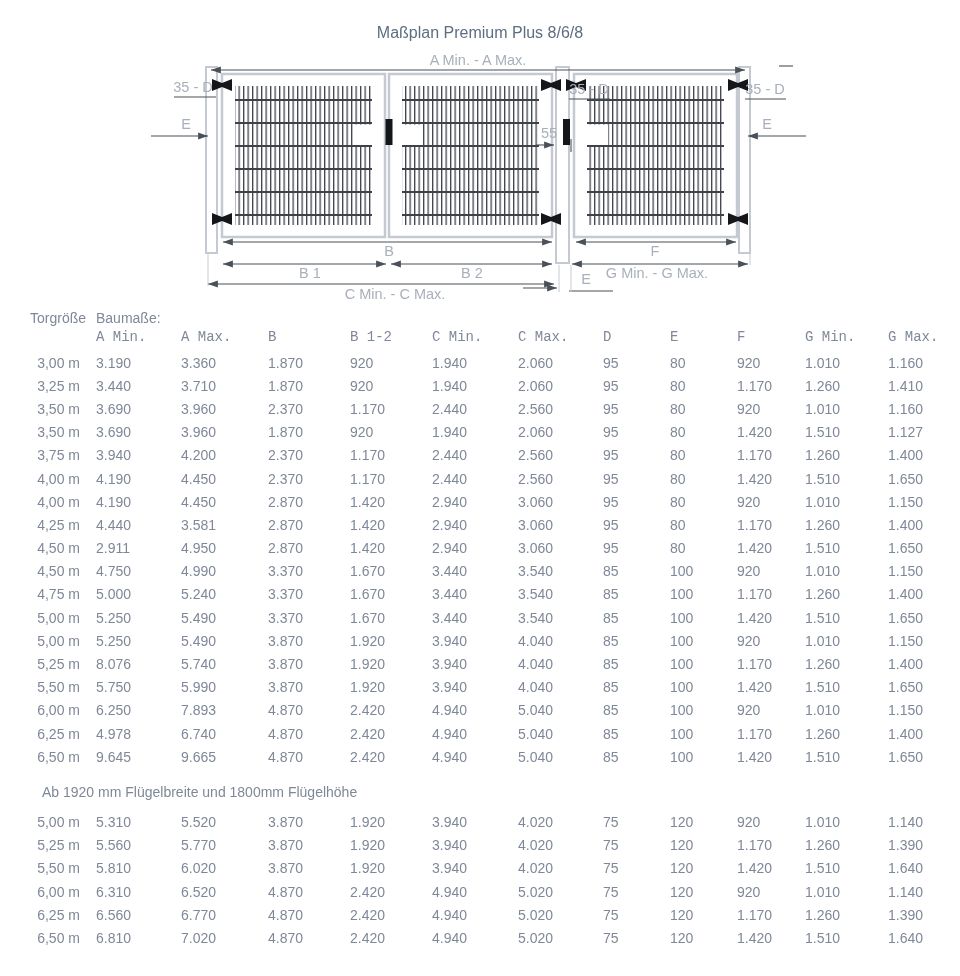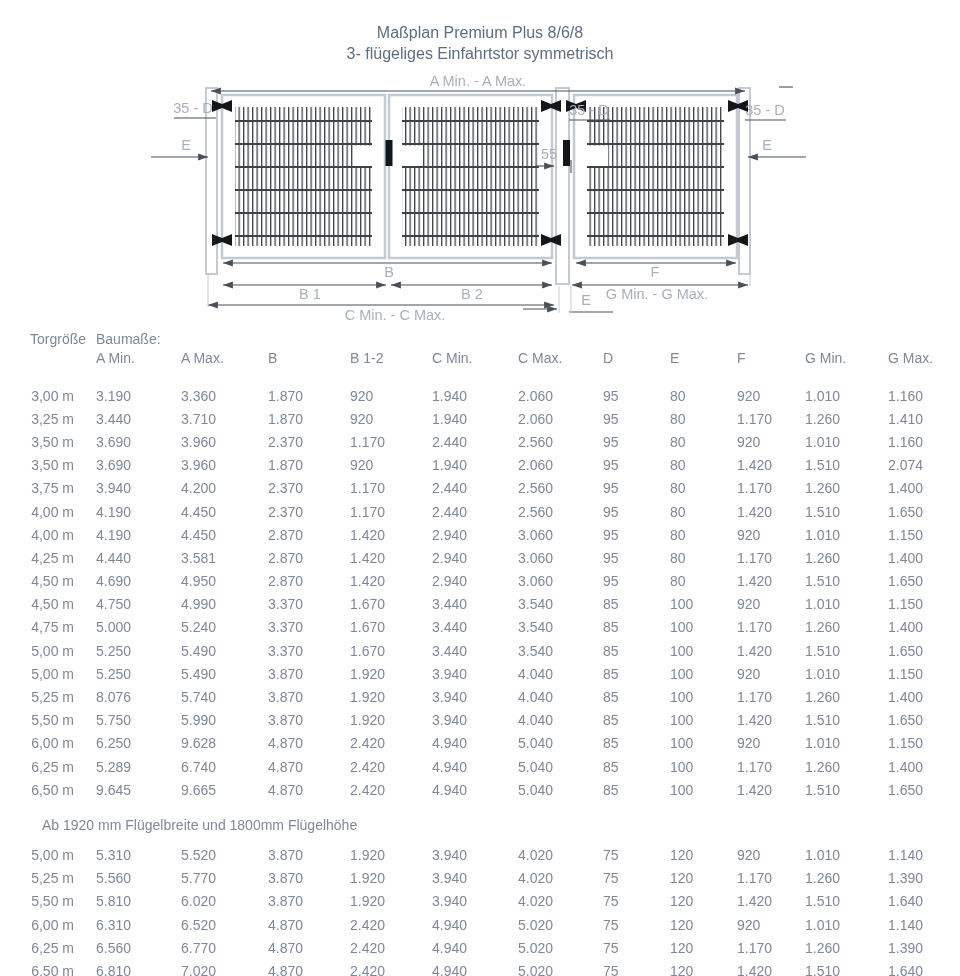--- a/index.html
+++ b/index.html
@@ -15,34 +15,33 @@
   
   svg.diagram{display:block;width:960px;height:260px;}
   .dimlabel{fill:#a9b0ba;font-size:14.5px;font-family:"Liberation Sans","DejaVu Sans",sans-serif;}
 
   
   .dim-table{margin-left:30px;margin-top:6px;color:#7f8898;font-size:14px;}
   .trow{display:grid;
         grid-template-columns:66px 85px 87px 82px 82px 86px 85px 67px 67px 68px 83px 72px;
         align-items:center;height:23.2px;}
   .tcell{white-space:nowrap;overflow:visible;}
-  .c0{text-align:right;padding-right:22px;}
+  .c0{text-align:right;padding-right:16px;}
   .thead1{height:18px;margin-top:0;}
-  .thead2{height:19px;margin-bottom:17px;}
+  .thead2{height:19px;margin-bottom:5px;font-family:Liberation Mono, monospace;}
   .tsection{margin-top:2px;}
   .section-note{margin:16px 16px 7px 12px;height:19px;color:#7f8898;font-size:14px;}
 </style>
 </head>
 <body>
 
 <div class="page">
 
   <div class="title-block">
     <div class="title-line">Maßplan Premium Plus 8/6/8</div>
-    <div class="title-line">3- flügeliges Einfahrtstor symmetrisch</div>
   </div>
 
   <svg class="diagram" viewBox="0 70 960 260" xmlns="http://www.w3.org/2000/svg">
     <defs>
       <pattern id="vb" width="4.5" height="4" patternUnits="userSpaceOnUse">
         <rect x="0" y="0" width="1.3" height="4" fill="#3d4249"></rect>
       </pattern>
       <marker id="ar" orient="auto-start-reverse" markerWidth="10" markerHeight="8" refX="9" refY="4">
         <path d="M0,0.8 L9,4 L0,7.2 Z" fill="#4a5057"></path>
       </marker>
@@ -206,21 +205,21 @@
           <div class="tcell c1">3.690</div>
           <div class="tcell c2">3.960</div>
           <div class="tcell c3">1.870</div>
           <div class="tcell c4">920</div>
           <div class="tcell c5">1.940</div>
           <div class="tcell c6">2.060</div>
           <div class="tcell c7">95</div>
           <div class="tcell c8">80</div>
           <div class="tcell c9">1.420</div>
           <div class="tcell c10">1.510</div>
-          <div class="tcell c11">2.074</div>
+          <div class="tcell c11">1.127</div>
         </div>
         <div class="trow">
           <div class="tcell c0">3,75 m</div>
           <div class="tcell c1">3.940</div>
           <div class="tcell c2">4.200</div>
           <div class="tcell c3">2.370</div>
           <div class="tcell c4">1.170</div>
           <div class="tcell c5">2.440</div>
           <div class="tcell c6">2.560</div>
           <div class="tcell c7">95</div>
@@ -266,21 +265,21 @@
           <div class="tcell c5">2.940</div>
           <div class="tcell c6">3.060</div>
           <div class="tcell c7">95</div>
           <div class="tcell c8">80</div>
           <div class="tcell c9">1.170</div>
           <div class="tcell c10">1.260</div>
           <div class="tcell c11">1.400</div>
         </div>
         <div class="trow">
           <div class="tcell c0">4,50 m</div>
-          <div class="tcell c1">4.690</div>
+          <div class="tcell c1">2.911</div>
           <div class="tcell c2">4.950</div>
           <div class="tcell c3">2.870</div>
           <div class="tcell c4">1.420</div>
           <div class="tcell c5">2.940</div>
           <div class="tcell c6">3.060</div>
           <div class="tcell c7">95</div>
           <div class="tcell c8">80</div>
           <div class="tcell c9">1.420</div>
           <div class="tcell c10">1.510</div>
           <div class="tcell c11">1.650</div>
@@ -365,34 +364,34 @@
           <div class="tcell c6">4.040</div>
           <div class="tcell c7">85</div>
           <div class="tcell c8">100</div>
           <div class="tcell c9">1.420</div>
           <div class="tcell c10">1.510</div>
           <div class="tcell c11">1.650</div>
         </div>
         <div class="trow">
           <div class="tcell c0">6,00 m</div>
           <div class="tcell c1">6.250</div>
-          <div class="tcell c2">9.628</div>
+          <div class="tcell c2">7.893</div>
           <div class="tcell c3">4.870</div>
           <div class="tcell c4">2.420</div>
           <div class="tcell c5">4.940</div>
           <div class="tcell c6">5.040</div>
           <div class="tcell c7">85</div>
           <div class="tcell c8">100</div>
           <div class="tcell c9">920</div>
           <div class="tcell c10">1.010</div>
           <div class="tcell c11">1.150</div>
         </div>
         <div class="trow">
           <div class="tcell c0">6,25 m</div>
-          <div class="tcell c1">5.289</div>
+          <div class="tcell c1">4.978</div>
           <div class="tcell c2">6.740</div>
           <div class="tcell c3">4.870</div>
           <div class="tcell c4">2.420</div>
           <div class="tcell c5">4.940</div>
           <div class="tcell c6">5.040</div>
           <div class="tcell c7">85</div>
           <div class="tcell c8">100</div>
           <div class="tcell c9">1.170</div>
           <div class="tcell c10">1.260</div>
           <div class="tcell c11">1.400</div>

